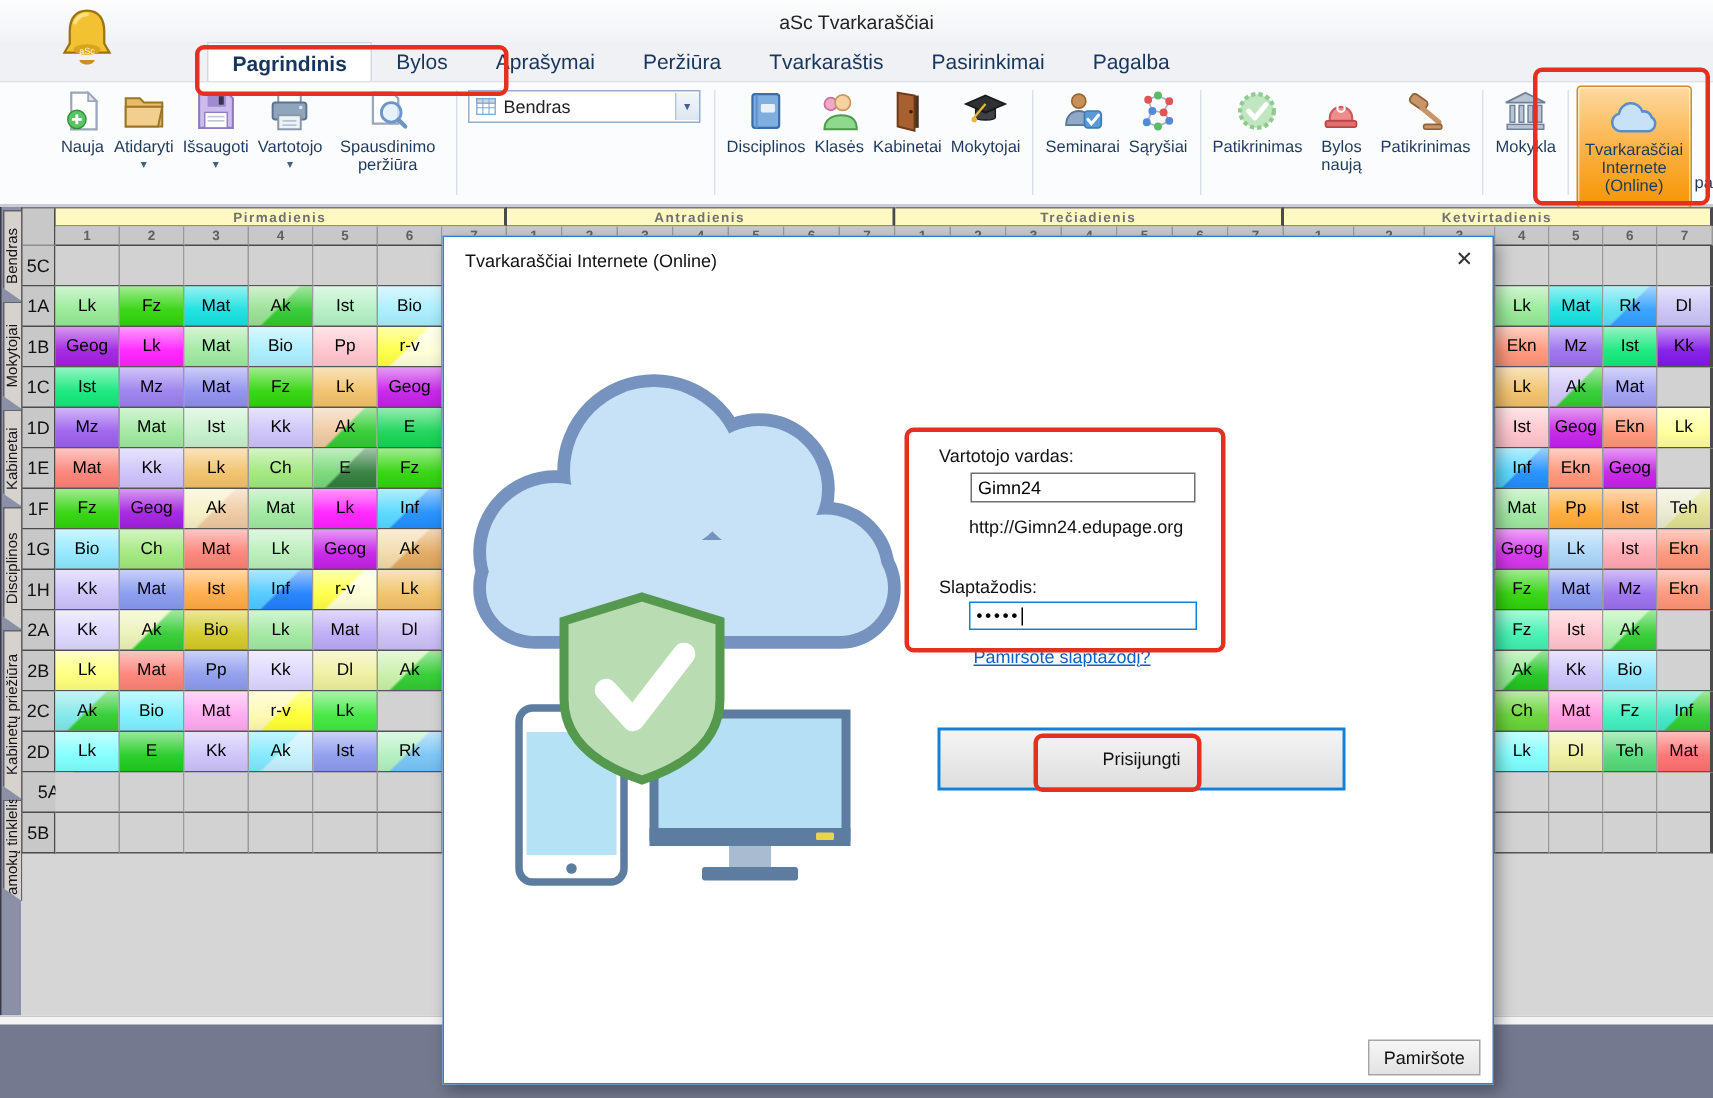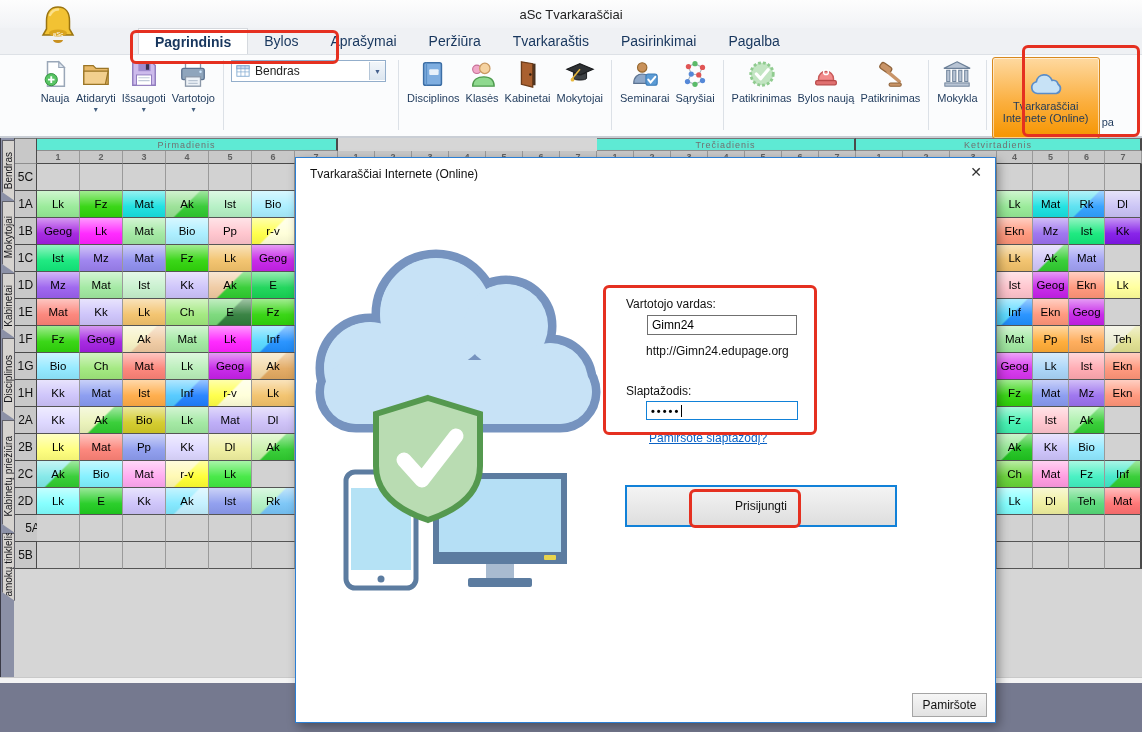--- a/index.html
+++ b/index.html
@@ -51,22 +51,22 @@
     background:#8B90A6;border-left:1px solid #3A3A46;box-sizing:border-box;}
   .stab{position:absolute;left:1px;width:13px;background:#D6D3CF;
     border:1px solid #62626A;box-sizing:border-box;
     clip-path:polygon(0 0,100% 0,100% 100%,0 calc(100% - 9px));
     display:flex;align-items:center;justify-content:center;}
   .stab span{writing-mode:vertical-rl;transform:rotate(180deg);
     font-size:10px;color:#15151a;white-space:nowrap;}
   #grid{position:absolute;left:0;top:0;width:1142px;height:539px;}
   .gcell{position:absolute;box-sizing:border-box;display:flex;align-items:center;
     justify-content:center;overflow:hidden;}
-  .dayhdr{background:#5eead4;border-right:2px solid #4A4A4A;border-top:1px solid #777;
-    border-bottom:1px solid #8E8E8E;font-size:9px;font-weight:normal;color:#707070;
+  .dayhdr{background:#fef9c3;border-right:2px solid #4A4A4A;border-top:1px solid #777;
+    border-bottom:1px solid #8E8E8E;font-size:9px;font-weight:bold;color:#707070;
     letter-spacing:1px;}
   .phdr{background:#C8C8C8;border-right:1px solid #999;border-bottom:1px solid #4A4A4A;
     font-size:9px;font-weight:bold;color:#606060;}
   .rowlbl{background:#C8C8C8;border-right:1px solid #4A4A4A;border-bottom:1px solid #4A4A4A;
     border-left:1px solid #4A4A4A;font-size:12px;color:#111;}
   .corner{background:#C8C8C8;border-right:1px solid #4A4A4A;border-top:1px solid #777;
     border-bottom:1px solid #8E8E8E;border-left:1px solid #4A4A4A;}
   .cell{background:#D2D2D2;border-right:1px solid #9A9A9A;border-bottom:1px solid #555;
     font-size:11.5px;font-weight:500;color:#000;}
   .cell.daylast{border-right:2px solid #4A4A4A;}
@@ -173,20 +173,30 @@
           <rect x="8" y="3" width="16" height="8" fill="#fff" stroke="#8A97A8" stroke-width="1.4"></rect>
           <rect x="4" y="10" width="24" height="12" rx="2" fill="#8FA5BC" stroke="#5C7391" stroke-width="1.4"></rect>
           <circle cx="24" cy="13.5" r="1.3" fill="#CFE8FF"></circle>
           <rect x="8" y="19" width="16" height="10" fill="#EDF2F7" stroke="#8A97A8" stroke-width="1.4"></rect>
           <path d="M11 23h10M11 26h10" stroke="#B8C4D2" stroke-width="1.2"></path>
         </svg>
       </span>
       <div class="rlabel">Vartotojo</div>
       <div class="rarrow">▾</div>
     </div>
+    <div class="rbtn">
+      <span>
+        <svg viewBox="0 0 32 32" style="width: 30px; height: 30px; display: block;">
+          <path d="M6 3h14l4 4v18H6z" fill="#fff" stroke="#9AA7B8" stroke-width="1.6"></path>
+          <circle cx="19" cy="17" r="7" fill="rgba(220,236,250,.75)" stroke="#6C96C8" stroke-width="2"></circle>
+          <path d="M24 22l5 5" stroke="#6C96C8" stroke-width="3" stroke-linecap="round"></path>
+        </svg>
+      </span>
+      <div class="rlabel">Spausdinimo peržiūra</div>
+    </div>
     <div class="rsep"></div>
     <div class="combo-wrap">
       <div class="combo">
         <span>
           <svg viewBox="0 0 16 16" style="width: 14px; height: 14px; display: block; margin: 0px 5px 0px 1px;">
             <rect x="1" y="2" width="14" height="12" fill="#fff" stroke="#7FA8D0"></rect>
             <rect x="1" y="2" width="14" height="3.5" fill="#C5D9F1" stroke="#7FA8D0"></rect>
             <path d="M5.6 2v12M10.3 2v12M1 9h14" stroke="#7FA8D0" stroke-width=".8"></path>
           </svg>
         </span>
@@ -316,20 +326,21 @@
         </svg>
       </span>
       <div class="rlabel">Tvarkaraščiai Internete (Online)</div>
     </div>
     <div id="partial-label">pa</div>
   </div>
 
 <div id="workspace">
   <div id="grid">
       <div class="gcell dayhdr" style="left: 37px; top: 0px; width: 301px; height: 13px;">Pirmadienis</div>
+      <div class="gcell dayhdr" style="left: 338px; top: 0px; width: 259px; height: 13px;">Antradienis</div>
       <div class="gcell dayhdr" style="left: 597px; top: 0px; width: 259px; height: 13px;">Trečiadienis</div>
       <div class="gcell dayhdr" style="left: 856px; top: 0px; width: 286px; height: 13px;">Ketvirtadienis</div>
       <div class="gcell corner" style="left: 14px; top: 0px; width: 23px; height: 26px;"></div>
       <div class="gcell phdr" style="left: 37px; top: 13px; width: 43px; height: 13px;">1</div>
       <div class="gcell phdr" style="left: 80px; top: 13px; width: 43px; height: 13px;">2</div>
       <div class="gcell phdr" style="left: 123px; top: 13px; width: 43px; height: 13px;">3</div>
       <div class="gcell phdr" style="left: 166px; top: 13px; width: 43px; height: 13px;">4</div>
       <div class="gcell phdr" style="left: 209px; top: 13px; width: 43px; height: 13px;">5</div>
       <div class="gcell phdr" style="left: 252px; top: 13px; width: 43px; height: 13px;">6</div>
       <div class="gcell phdr daylast" style="left: 295px; top: 13px; width: 43px; height: 13px;">7</div>

